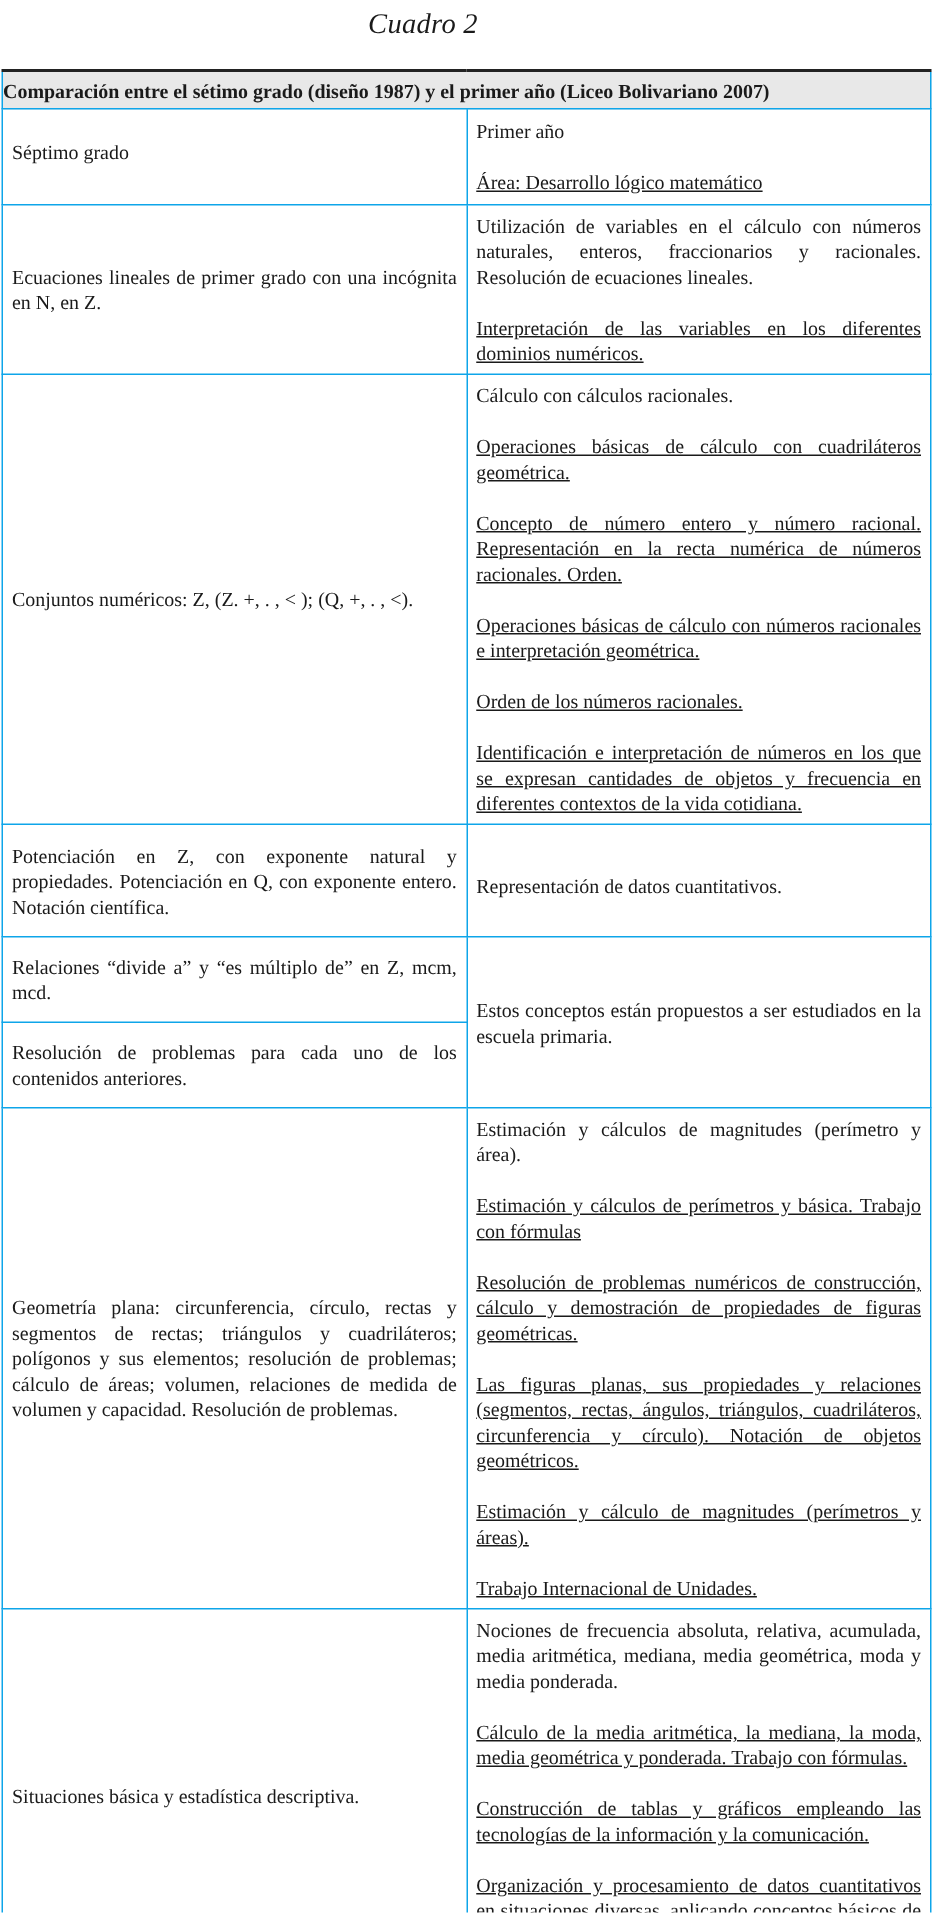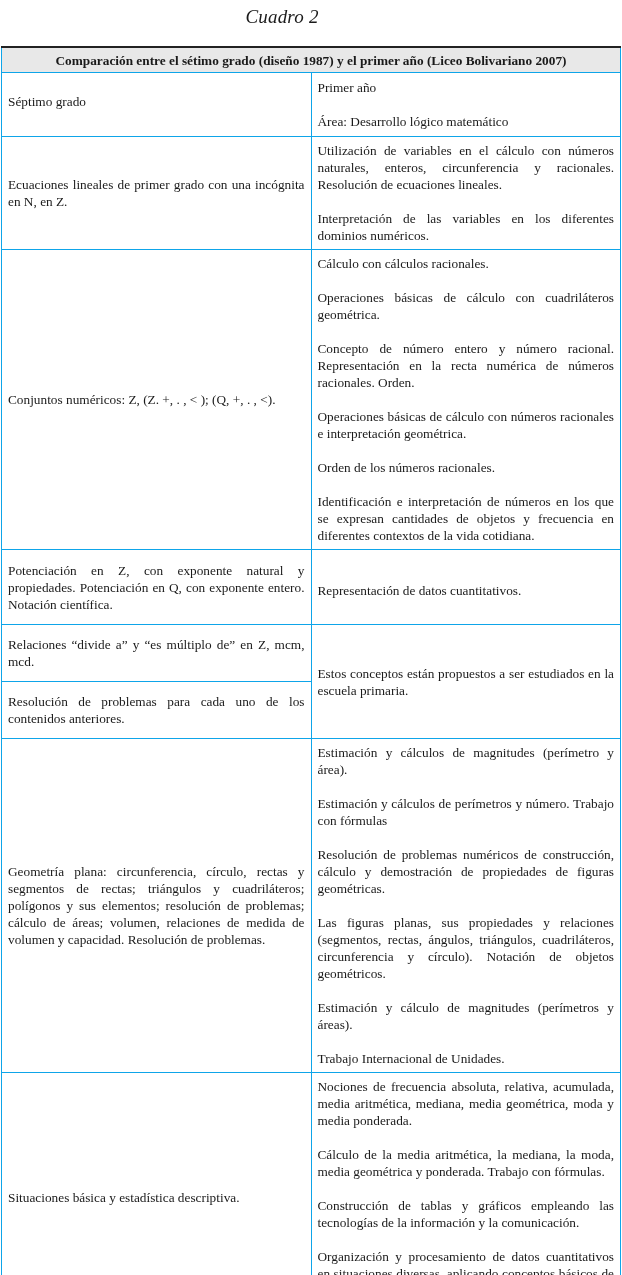--- a/index.html
+++ b/index.html
@@ -32,29 +32,29 @@
     table.cmp td, table.cmp th {
       border: 1px solid #0ea5e9;
       vertical-align: middle;
       padding: 0 6px;
     }
     table.cmp th.head {
       background: #e8e8e8;
       font-weight: bold;
       font-size: 13.3px;
       height: 24px;
-      text-align: center;
+      text-align: left;
       padding: 0;
       border-top: 2px solid #222;
     }
     td.left { width: 214px; text-align: justify; }
     td.right { text-align: justify; }
     td.top { vertical-align: top; }
     .para { margin: 0; }
-    .para + .para { margin-top: 17px; }
+    .para + .para { margin-top: 17px; text-decoration: underline; }
     .right .para:first-child { margin-top: 5px; }
     .right .para:last-child { margin-bottom: 5px; }
     .left-text { margin: 11px 0; }
     tr:last-child td { border-bottom: 2px solid #222; }
   </style>
 </head>
 <body>
 
 <div class="caption">Cuadro 2</div>
 
@@ -71,21 +71,21 @@
         <p class="para">Primer año</p>
         <p class="para">Área: Desarrollo lógico matemático</p>
       </td>
     </tr>
 
     <tr style="height:76px">
       <td class="left">
         <p class="left-text">Ecuaciones lineales de primer grado con una incógnita en N, en Z.</p>
       </td>
       <td class="right">
-        <p class="para">Utilización de variables en el cálculo con números naturales, enteros, circunferencia y racionales. Resolución de ecuaciones lineales.</p>
+        <p class="para">Utilización de variables en el cálculo con números naturales, enteros, fraccionarios y racionales. Resolución de ecuaciones lineales.</p>
         <p class="para">Interpretación de las variables en los diferentes dominios numéricos.</p>
       </td>
     </tr>
 
     <tr style="height:264px">
       <td class="left">
         <p class="left-text">Conjuntos numéricos: Z, (Z. +, . , &lt; ); (Q, +, . , &lt;).</p>
       </td>
       <td class="right">
         <p class="para">Cálculo con cálculos racionales.</p>
@@ -119,21 +119,21 @@
         <p class="left-text">Resolución de problemas para cada uno de los contenidos anteriores.</p>
       </td>
     </tr>
 
     <tr style="height:247px">
       <td class="left">
         <p class="left-text">Geometría plana: circunferencia, círculo, rectas y segmentos de rectas; triángulos y cuadriláteros; polígonos y sus elementos; resolución de problemas; cálculo de áreas; volumen, relaciones de medida de volumen y capacidad. Resolución de problemas.</p>
       </td>
       <td class="right">
         <p class="para">Estimación y cálculos de magnitudes (perímetro y área).</p>
-        <p class="para">Estimación y cálculos de perímetros y número. Trabajo con fórmulas</p>
+        <p class="para">Estimación y cálculos de perímetros y básica. Trabajo con fórmulas</p>
         <p class="para">Resolución de problemas numéricos de construcción, cálculo y demostración de propiedades de figuras geométricas.</p>
         <p class="para">Las figuras planas, sus propiedades y relaciones (segmentos, rectas, ángulos, triángulos, cuadriláteros, circunferencia y círculo). Notación de objetos geométricos.</p>
         <p class="para">Estimación y cálculo de magnitudes (perímetros y áreas).</p>
         <p class="para">Trabajo Internacional de Unidades.</p>
       </td>
     </tr>
 
     <tr style="height:213px">
       <td class="left">
         <p class="left-text">Situaciones básica y estadística descriptiva.</p>

